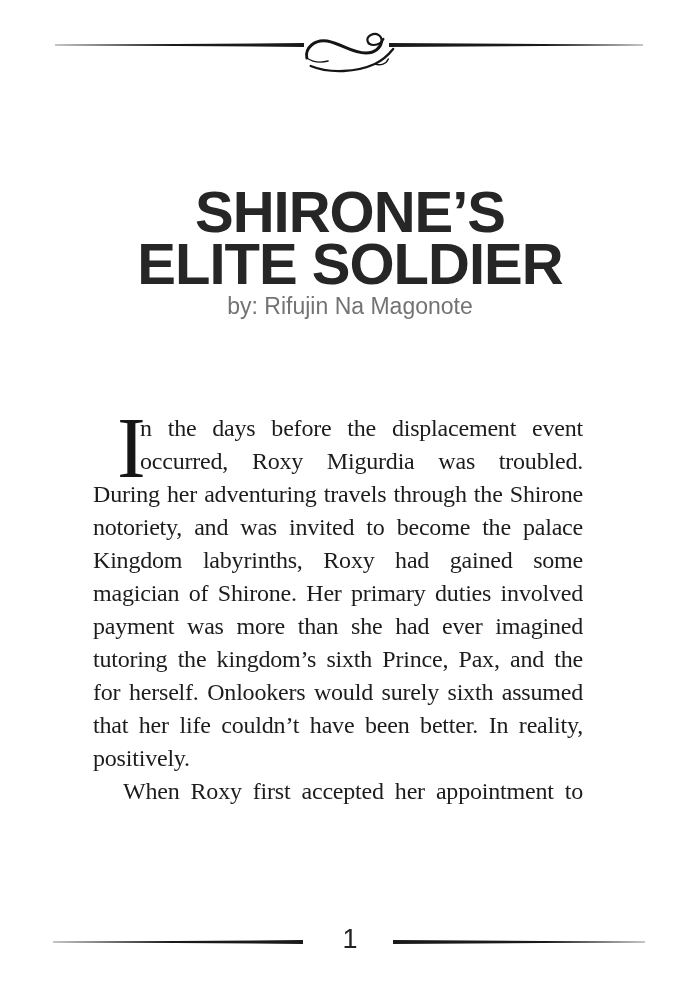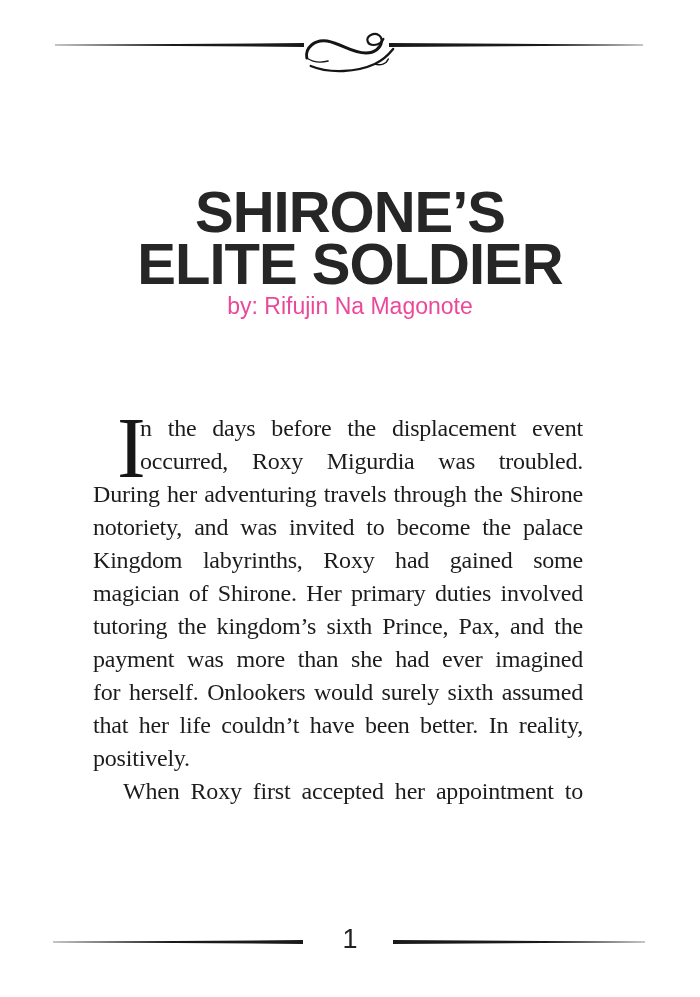--- a/index.html
+++ b/index.html
@@ -33,21 +33,21 @@
     line-height:52px;
     letter-spacing:-1px;
     color:#262626;
   }
   .byline{
     margin-top:3px;
     font-family:"Liberation Sans", sans-serif;
     font-weight:400;
     font-size:23px;
     line-height:26px;
-    color:#ec4899;
+    color:#737373;
   }
 
   
   .body-block{
     position:absolute;left:93px;top:412px;width:490px;
     font-size:24px;
     line-height:33px;
     letter-spacing:-0.2px;
     color:#1c1c1c;
   }
@@ -115,22 +115,22 @@
   </div>
 
   <div class="body-block">
     <span class="drop-cap">I</span>
     <div class="bline dc-pad">n the days before the displacement event</div>
     <div class="bline dc-pad">occurred, Roxy Migurdia was troubled.</div>
     <div class="bline">During her adventuring travels through the Shirone</div>
     <div class="bline">notoriety, and was invited to become the palace</div>
     <div class="bline">Kingdom labyrinths, Roxy had gained some</div>
     <div class="bline">magician of Shirone. Her primary duties involved</div>
+    <div class="bline">payment was more than she had ever imagined</div>
     <div class="bline">tutoring the kingdom’s sixth Prince, Pax, and the</div>
-    <div class="bline">payment was more than she had ever imagined</div>
     <div class="bline">for herself. Onlookers would surely sixth assumed</div>
     <div class="bline">that her life couldn’t have been better. In reality,</div>
     <div class="bline endpara">positively.</div>
     <div class="bline indent">When Roxy first accepted her appointment to</div>
   </div>
 
   <div class="rule f-rule-left">
     <svg viewBox="0 0 250 6" preserveAspectRatio="none" aria-hidden="true">
       <polygon points="0,2.7 250,1.1 250,4.9 0,3.3" fill="#1a1a1a"></polygon>
     </svg>

